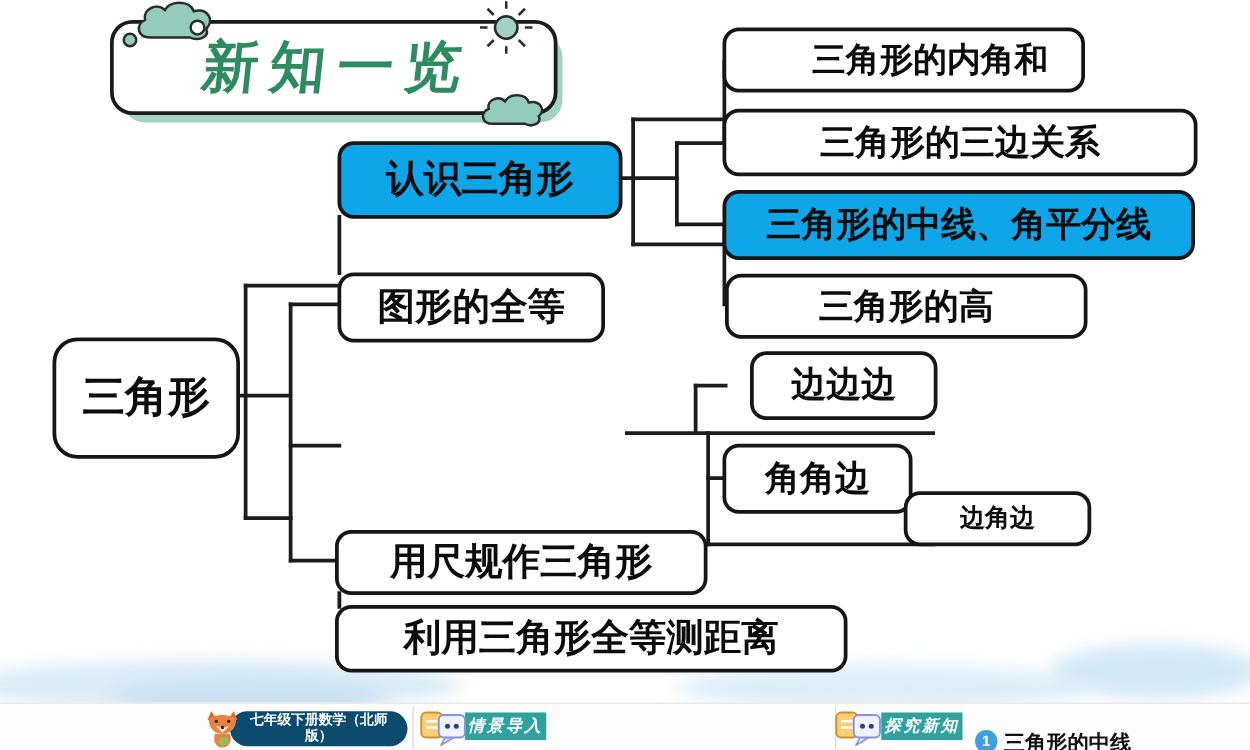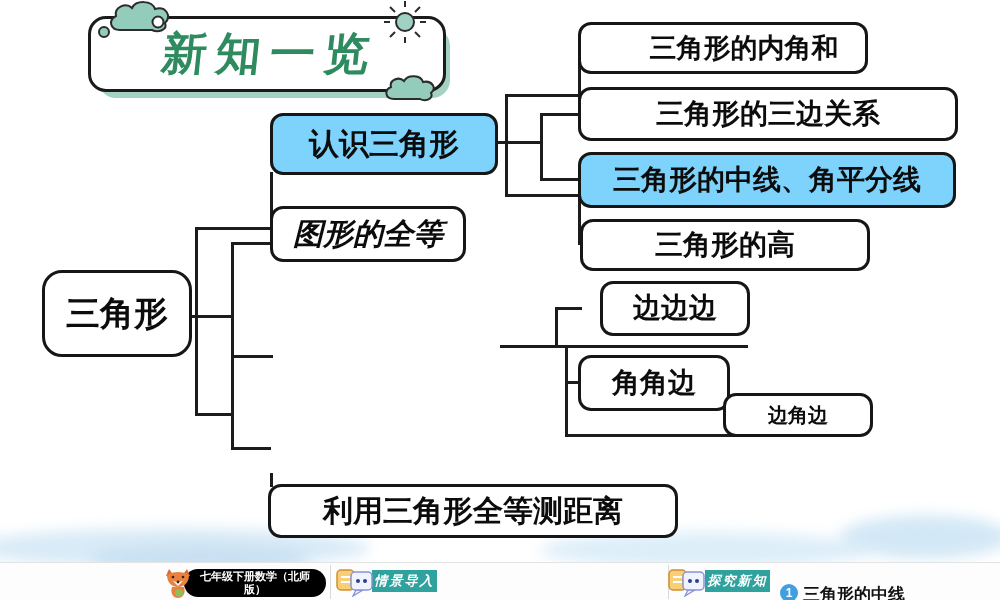--- a/index.html
+++ b/index.html
@@ -2,38 +2,38 @@
 <html><head>
 <meta charset="utf-8">
 <style>
   html,body{margin:0;padding:0;background:#fff;}
   #stage{position:relative;width:1000px;height:600px;overflow:hidden;background:#ffffff;
          font-family:"Liberation Sans","DejaVu Sans",sans-serif;color:#111;}
   
   .nbox{position:absolute;box-sizing:border-box;background:#fff;border:3px solid #161616;
         border-radius:13px;display:flex;align-items:center;justify-content:center;
         text-align:center;font-weight:600;color:#0c0c0c;line-height:1.22;z-index:3;}
-  .mint{background:#7dd3fc;}
+  .mint{background:#0ea5e9;}
   .line{position:absolute;background:#1c1c1c;z-index:2;}
   
   .title-shadow{position:absolute;left:98px;top:28px;width:352px;height:70px;
                 background:#a3d2c2;border-radius:18px;z-index:1;}
   .title-box{position:absolute;left:88px;top:16px;width:352px;height:70px;background:#fff;
              border:3.5px solid #1b1b1b;border-radius:18px;display:flex;align-items:center;
              justify-content:center;z-index:2;}
   .title-text{font-size:45px;font-weight:bold;color:#2e8b5f;letter-spacing:9px;
               transform:skewX(-6deg);text-indent:6px;}
   .decor{position:absolute;z-index:4;}
   
   .wisp{position:absolute;border-radius:50%;filter:blur(7px);z-index:0;}
   
   #footer{position:absolute;left:0;top:562px;width:1000px;height:38px;background:#fdfdfd;
           border-top:1px solid #e3e3e3;z-index:6;}
   .fdiv{position:absolute;top:2px;width:1px;height:34px;background:#d9d9d9;}
-  .pill{position:absolute;left:184px;top:6px;width:142px;height:28px;background:#000000;
+  .pill{position:absolute;left:184px;top:6px;width:142px;height:28px;background:#0c4a6e;
         border-radius:14px;color:#fff;font-size:11px;font-weight:bold;display:flex;
         align-items:center;justify-content:center;text-align:center;line-height:13px;}
   .pill span{display:block;width:118px;}
   .badge{position:absolute;top:7px;height:22px;background:#2fa29e;color:#fff;
          font-size:13px;font-weight:bold;font-style:italic;display:flex;align-items:center;
          justify-content:center;letter-spacing:2px;}
   .numcircle{position:absolute;left:780px;top:21px;width:18px;height:18px;border-radius:50%;
              background:#3f9fe0;color:#fff;font-size:12px;font-weight:bold;display:flex;
              align-items:center;justify-content:center;}
   .itemtext{position:absolute;left:803px;top:20px;font-size:17px;font-weight:bold;color:#111;}
@@ -99,27 +99,28 @@
   <div class="line" style="left:578px;top:48px;width:3px;height:66px;"></div>
   <div class="line" style="left:578px;top:178px;width:3px;height:67px;"></div>
 
   <div class="line" style="left:500px;top:345px;width:248px;height:3px;"></div>
   <div class="line" style="left:555px;top:307px;width:3px;height:41px;"></div>
   <div class="line" style="left:555px;top:307px;width:27px;height:3px;"></div>
   <div class="line" style="left:565px;top:345px;width:3px;height:92px;"></div>
   <div class="line" style="left:565px;top:381px;width:15px;height:3px;"></div>
   <div class="line" style="left:565px;top:434px;width:183px;height:3px;"></div>
 
-  <div class="nbox" style="left:42px;top:270px;width:150px;height:87px;font-size:34px;border-radius:20px;">三角形</div>
+  <div class="nbox" style="left:42px;top:270px;width:150px;height:97px;font-size:34px;border-radius:20px;">三角形</div>
 
   <div class="nbox mint" style="left:270px;top:113px;width:228px;height:62px;font-size:30px;">认识三角形</div>
 
-  <div class="nbox" style="left:270px;top:206px;width:196px;height:56px;font-size:30px;font-style:italic;">图形的全等</div>
+  <div class="nbox" style="left:270px;top:218px;width:214px;height:56px;font-size:30px;">图形的全等</div>
 
 
+  <div class="nbox" style="left:268px;top:424px;width:298px;height:52px;font-size:30px;">用尺规作三角形</div>
 
   <div class="nbox" style="left:268px;top:484px;width:410px;height:54px;font-size:30px;">利用三角形全等测距离</div>
 
   <div class="nbox" style="left:578px;top:22px;width:290px;height:52px;font-size:27px;padding-left:42px;">三角形的内角和</div>
 
   <div class="nbox mint" style="left:578px;top:152px;width:378px;height:56px;font-size:28px;">三角形的中线、角平分线</div>
 
   <div class="nbox" style="left:578px;top:87px;width:380px;height:54px;font-size:28px;">三角形的三边关系</div>
 
   <div class="nbox" style="left:580px;top:219px;width:290px;height:52px;font-size:28px;">三角形的高</div>

